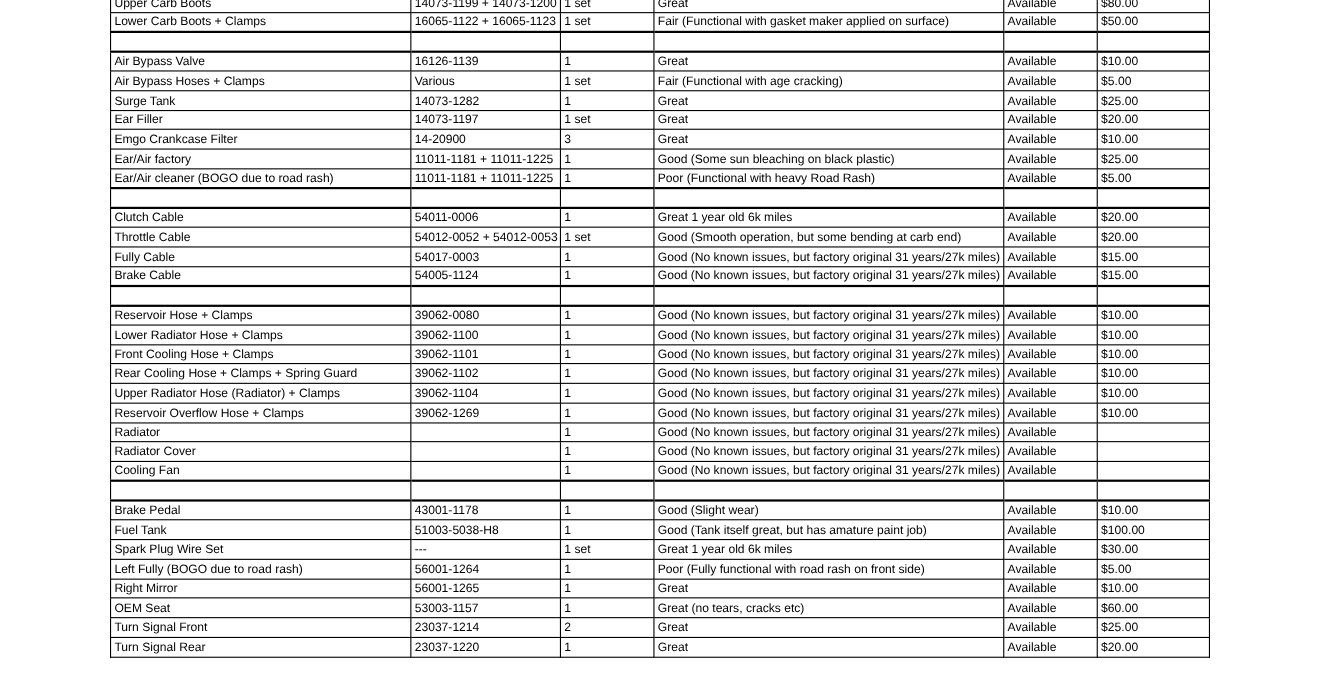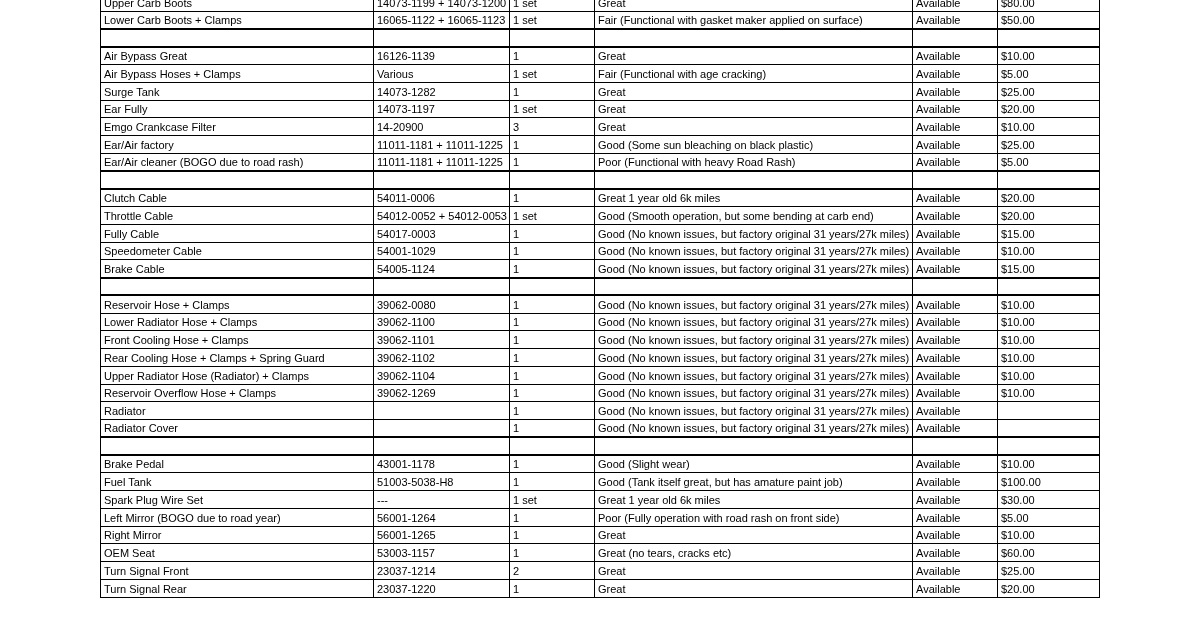--- a/index.html
+++ b/index.html
@@ -91,21 +91,21 @@
         </tr>
         <tr class="separator-row">
           <td></td>
           <td></td>
           <td></td>
           <td></td>
           <td></td>
           <td></td>
         </tr>
         <tr class="item-row">
-          <td>Air Bypass Great</td>
+          <td>Air Bypass Valve</td>
           <td>16126-1139</td>
           <td>1</td>
           <td>Great</td>
           <td>Available</td>
           <td>$10.00</td>
         </tr>
         <tr class="item-row">
           <td>Air Bypass Hoses + Clamps</td>
           <td>Various</td>
           <td>1 set</td>
@@ -115,21 +115,21 @@
         </tr>
         <tr class="item-row">
           <td>Surge Tank</td>
           <td>14073-1282</td>
           <td>1</td>
           <td>Great</td>
           <td>Available</td>
           <td>$25.00</td>
         </tr>
         <tr class="item-row">
-          <td>Ear Fully</td>
+          <td>Ear Filler</td>
           <td>14073-1197</td>
           <td>1 set</td>
           <td>Great</td>
           <td>Available</td>
           <td>$20.00</td>
         </tr>
         <tr class="item-row">
           <td>Emgo Crankcase Filter</td>
           <td>14-20900</td>
           <td>3</td>
@@ -179,28 +179,20 @@
         </tr>
         <tr class="item-row">
           <td>Fully Cable</td>
           <td>54017-0003</td>
           <td>1</td>
           <td>Good (No known issues, but factory original 31 years/27k miles)</td>
           <td>Available</td>
           <td>$15.00</td>
         </tr>
         <tr class="item-row">
-          <td>Speedometer Cable</td>
-          <td>54001-1029</td>
-          <td>1</td>
-          <td>Good (No known issues, but factory original 31 years/27k miles)</td>
-          <td>Available</td>
-          <td>$10.00</td>
-        </tr>
-        <tr class="item-row">
           <td>Brake Cable</td>
           <td>54005-1124</td>
           <td>1</td>
           <td>Good (No known issues, but factory original 31 years/27k miles)</td>
           <td>Available</td>
           <td>$15.00</td>
         </tr>
         <tr class="separator-row">
           <td></td>
           <td></td>
@@ -266,20 +258,28 @@
           <td></td>
         </tr>
         <tr class="item-row">
           <td>Radiator Cover</td>
           <td></td>
           <td>1</td>
           <td>Good (No known issues, but factory original 31 years/27k miles)</td>
           <td>Available</td>
           <td></td>
         </tr>
+        <tr class="item-row">
+          <td>Cooling Fan</td>
+          <td></td>
+          <td>1</td>
+          <td>Good (No known issues, but factory original 31 years/27k miles)</td>
+          <td>Available</td>
+          <td></td>
+        </tr>
         <tr class="separator-row">
           <td></td>
           <td></td>
           <td></td>
           <td></td>
           <td></td>
           <td></td>
         </tr>
         <tr class="item-row">
           <td>Brake Pedal</td>
@@ -299,24 +299,24 @@
         </tr>
         <tr class="item-row">
           <td>Spark Plug Wire Set</td>
           <td>---</td>
           <td>1 set</td>
           <td>Great 1 year old 6k miles</td>
           <td>Available</td>
           <td>$30.00</td>
         </tr>
         <tr class="item-row">
-          <td>Left Mirror (BOGO due to road year)</td>
+          <td>Left Fully (BOGO due to road rash)</td>
           <td>56001-1264</td>
           <td>1</td>
-          <td>Poor (Fully operation with road rash on front side)</td>
+          <td>Poor (Fully functional with road rash on front side)</td>
           <td>Available</td>
           <td>$5.00</td>
         </tr>
         <tr class="item-row">
           <td>Right Mirror</td>
           <td>56001-1265</td>
           <td>1</td>
           <td>Great</td>
           <td>Available</td>
           <td>$10.00</td>

